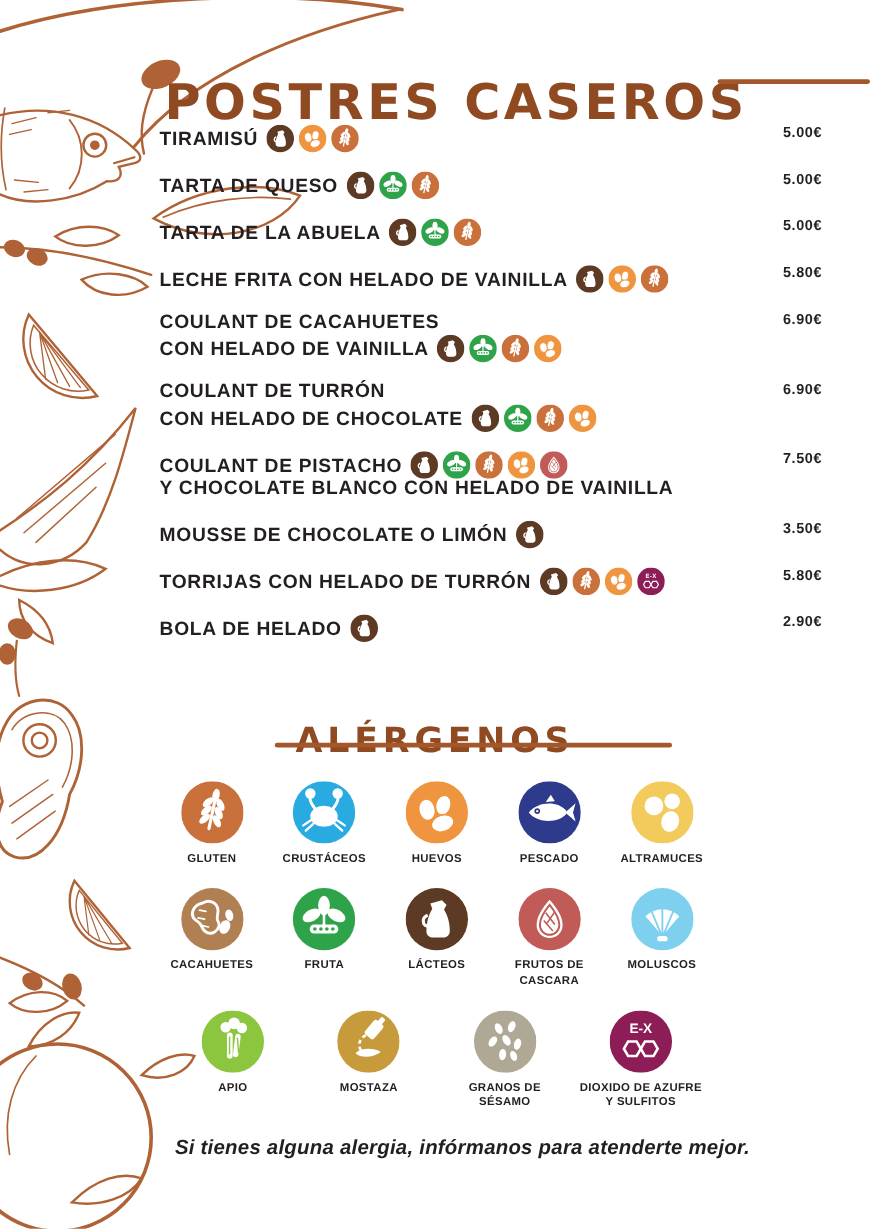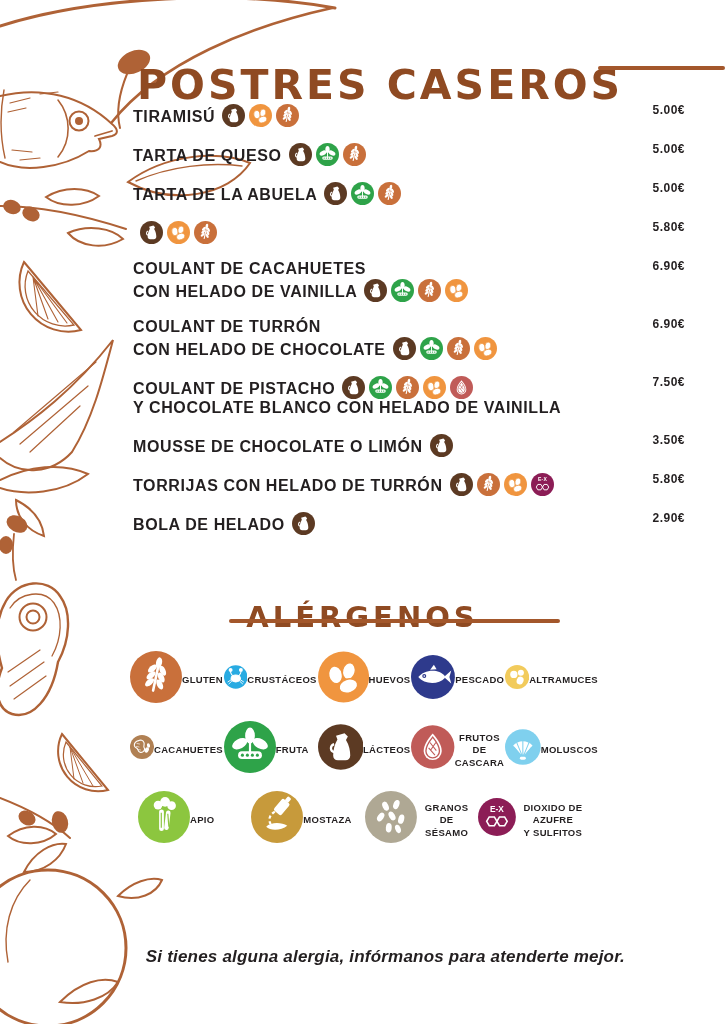--- a/index.html
+++ b/index.html
@@ -23,21 +23,21 @@
 
   .allerg-title{position:absolute;left:0;width:100%;top:576px;text-align:center;
          font-family:"DejaVu Sans",sans-serif;font-size:29px;font-weight:600;
          letter-spacing:4px;color:#8F4A22;}
   .allerg-rule{position:absolute;left:229px;top:619px;width:331px;height:4px;background:#A3572B;
          border-radius:3px;}
 
   .allerg-grid{position:absolute;left:130px;top:651px;width:468px;}
   .allerg-row{display:flex;justify-content:space-between;margin-bottom:18px;}
   .allerg-row.row-4{padding:0 8px;}
-  .allerg-cell{display:flex;align-items:center;width:93px;}
+  .allerg-cell{display:flex;flex-direction:column;align-items:center;width:93px;}
   .allerg-row.row-4 .allerg-cell{width:112px;}
   .allerg-cell .icon-wrap{width:52px;height:52px;}
   .allerg-label{margin-top:7px;font-size:9.5px;font-weight:bold;letter-spacing:.3px;
          color:#231F20;text-align:center;line-height:1.3;}
 
   .note{position:absolute;left:105px;width:520px;top:930px;text-align:right;
          font-size:17px;font-style:italic;font-weight:bold;color:#231F20;letter-spacing:.2px;}
 </style>
 </head>
 <body>
@@ -239,20 +239,21 @@
                     </g>
                   </svg></span>
               </span>
             </div>
           </div>
           <span class="item-price">5.00€</span>
         </div>
         <div class="menu-item">
           <div class="item-lines">
             <div class="item-line">
+              <span>LECHE FRITA CON HELADO DE VAINILLA</span>
               <span class="item-icons">
                 <span style="width: 23px; height: 23px; display: inline-block;"><svg width="100%" height="100%" viewBox="0 0 48 48">
                     <circle cx="24" cy="24" r="24" fill="#5C3A23"></circle>
                     <path fill="#fff" d="M19 12 L28 9.5 L31.5 13 L29.5 16.5 C33 22 34 28 34 33 C34 36 32 38 29 38 L21 38 C18 38 16 36 16 33 C16 27 17.5 21 20.5 16 L19 12 Z"></path>
                     <path d="M17 21 C12.5 22.5 12.5 28.5 17 29.5" stroke="#fff" stroke-width="2.4" fill="none"></path>
                   </svg></span>
                 <span style="width: 23px; height: 23px; display: inline-block;"><svg width="100%" height="100%" viewBox="0 0 48 48">
                     <circle cx="24" cy="24" r="24" fill="#F0953F"></circle>
                     <g fill="#fff" stroke="#F0953F" stroke-width="1.4">
                       <ellipse cx="16.5" cy="22" rx="6.5" ry="8.5" transform="rotate(-12 16.5 22)"></ellipse>

